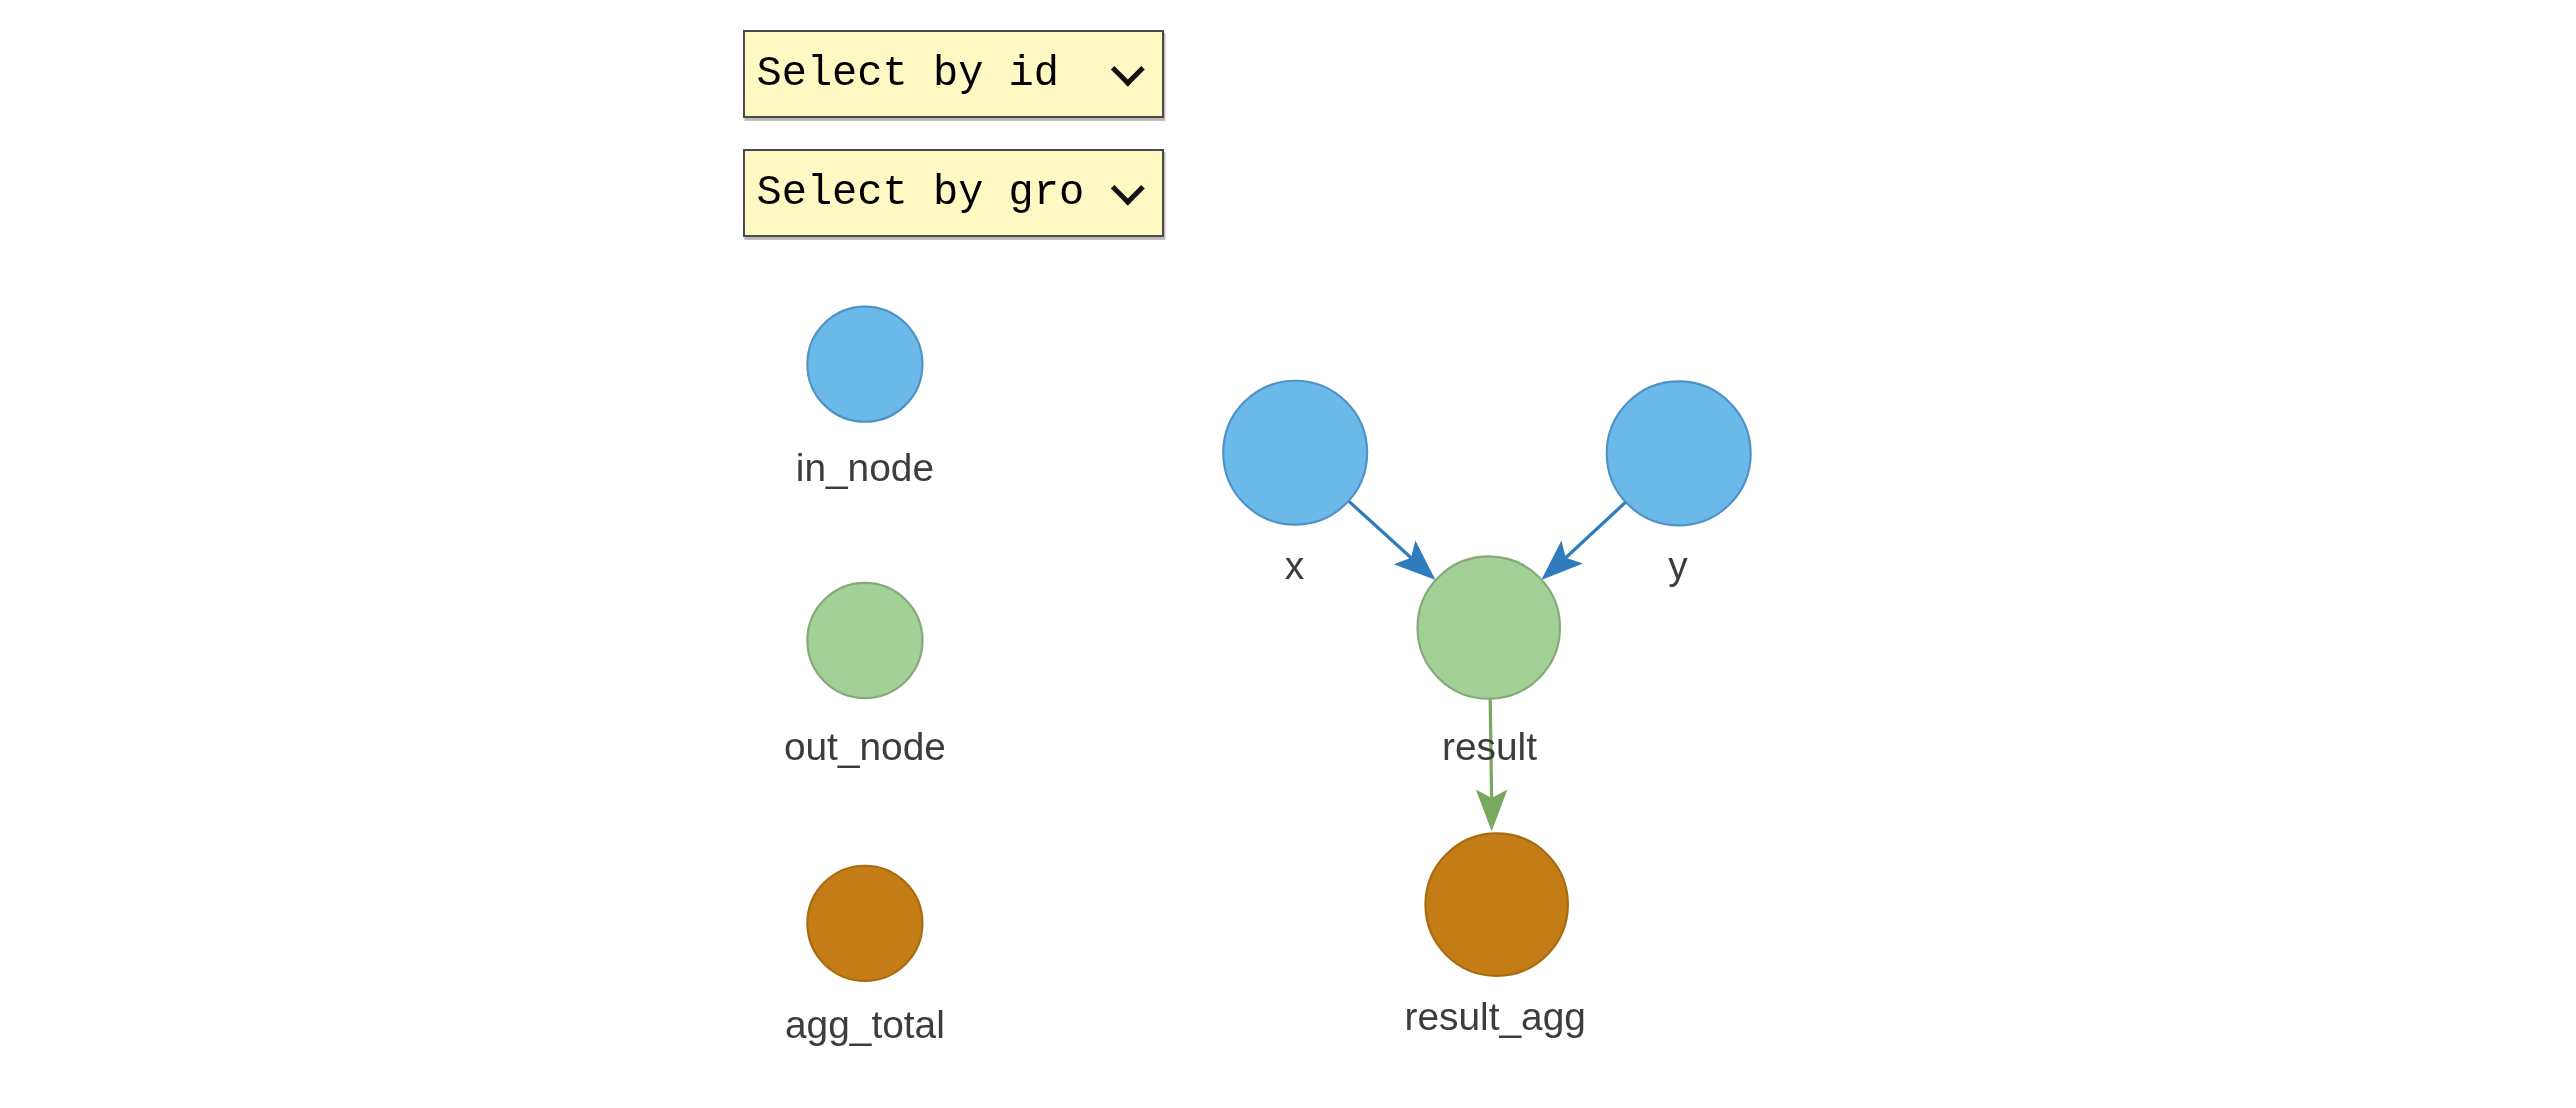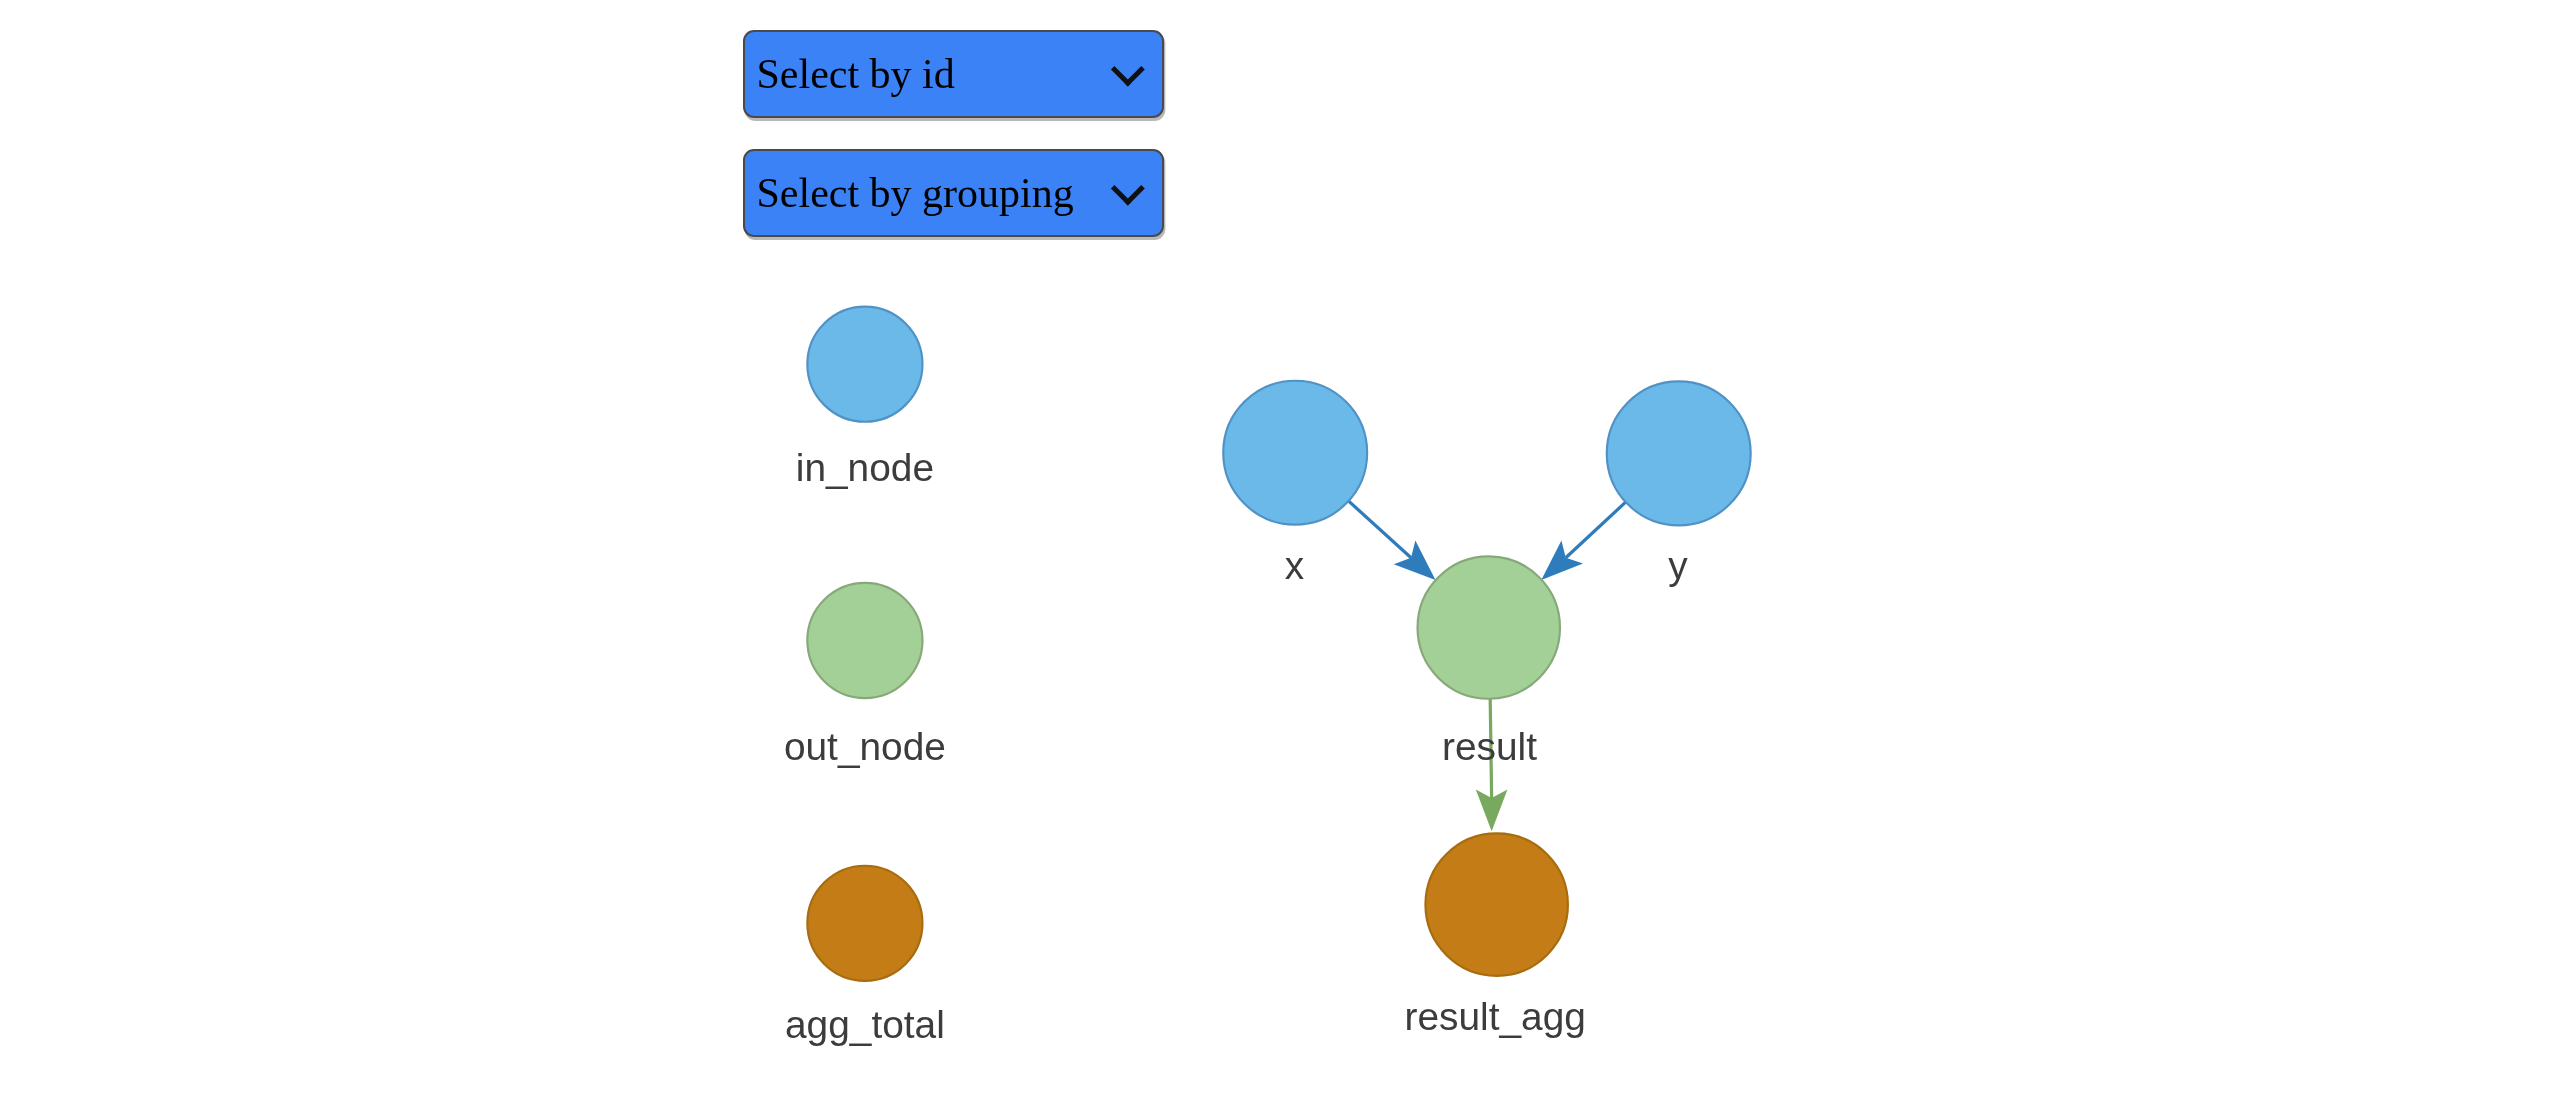--- a/index.html
+++ b/index.html
@@ -21,26 +21,26 @@
     width: 421px;
     height: 88px;
   }
   .select-wrap.first  { left: 743px; top: 30px;  }
   .select-wrap.second { left: 743px; top: 149px; }
 
   .select-wrap select {
     width: 100%;
     height: 100%;
     box-sizing: border-box;
-    font-family: Liberation Serif, serif;
+    font-family: Liberation Mono, monospace;
     font-size: 42px;
     color: #000000;
-    background: #3b82f6;
+    background: #fef9c3;
     border: 2.2px solid #4a4a4a;
-    border-radius: 11px;
+    border-radius: 0;
     padding: 0 79px 0 11.5px;
     appearance: none;
     -webkit-appearance: none;
     -moz-appearance: none;
     box-shadow: 1.4px 2.9px 0 0 #b9b9b9;
     cursor: pointer;
   }
 
   .chevron {
     position: absolute;

